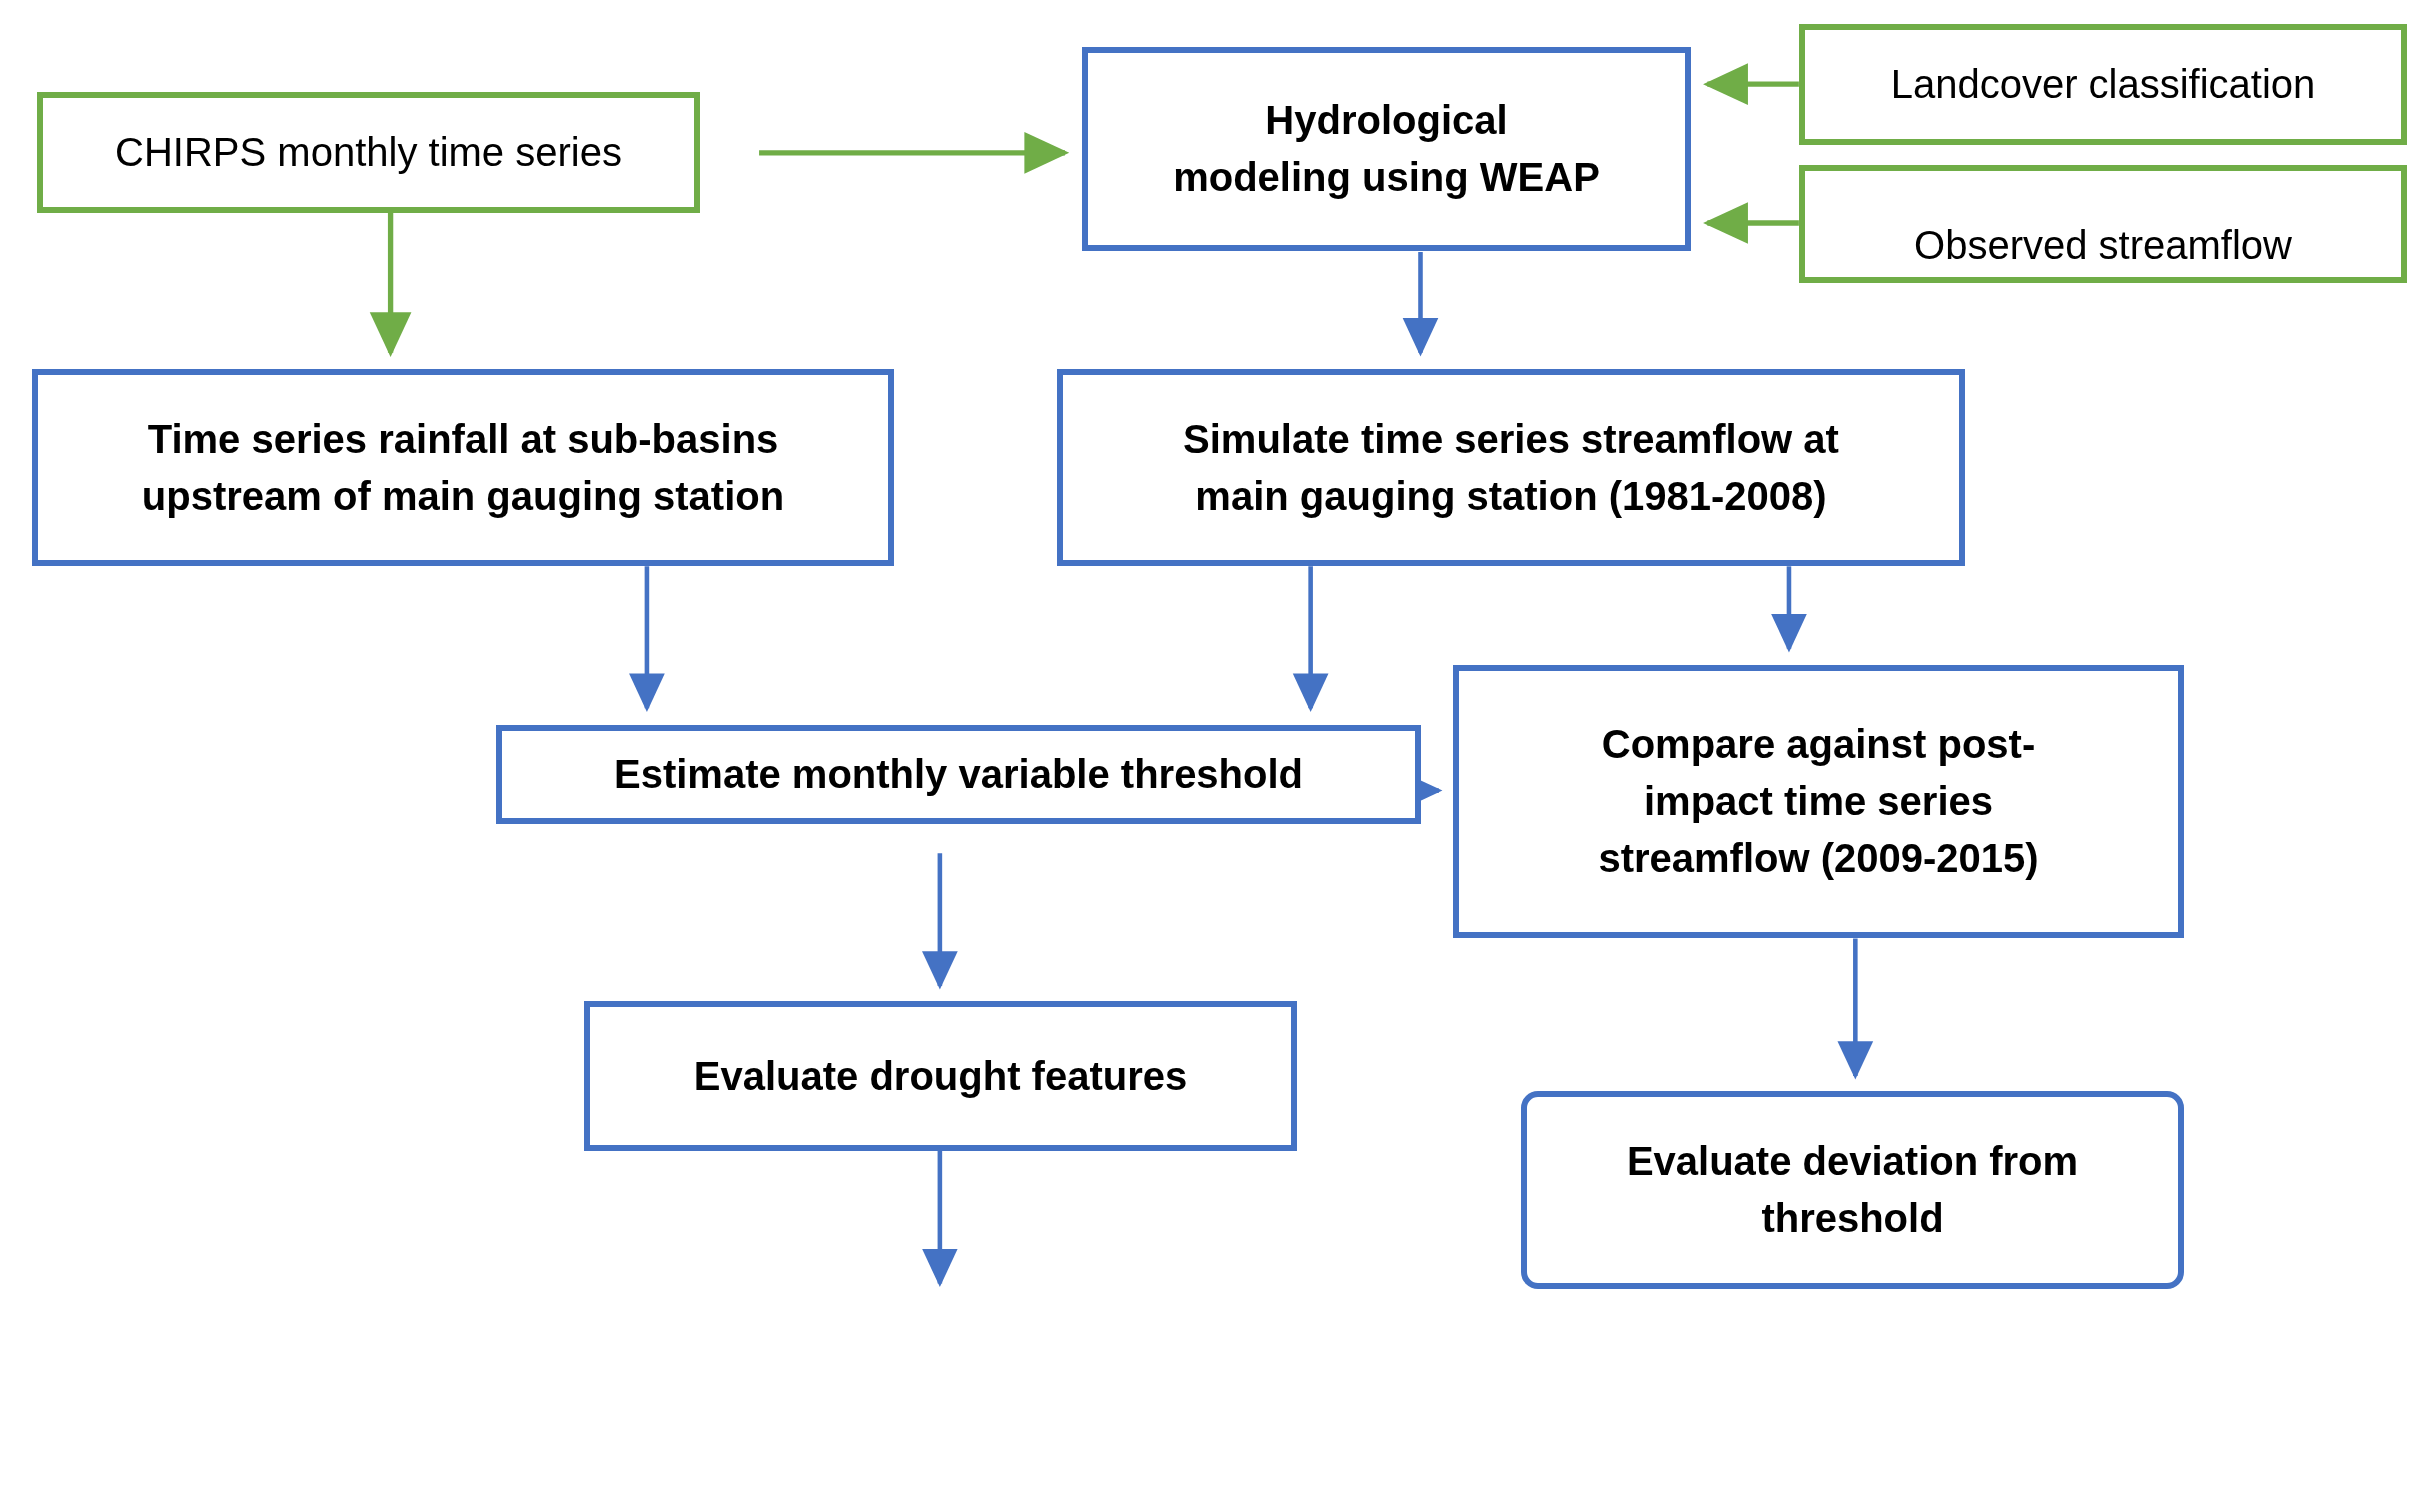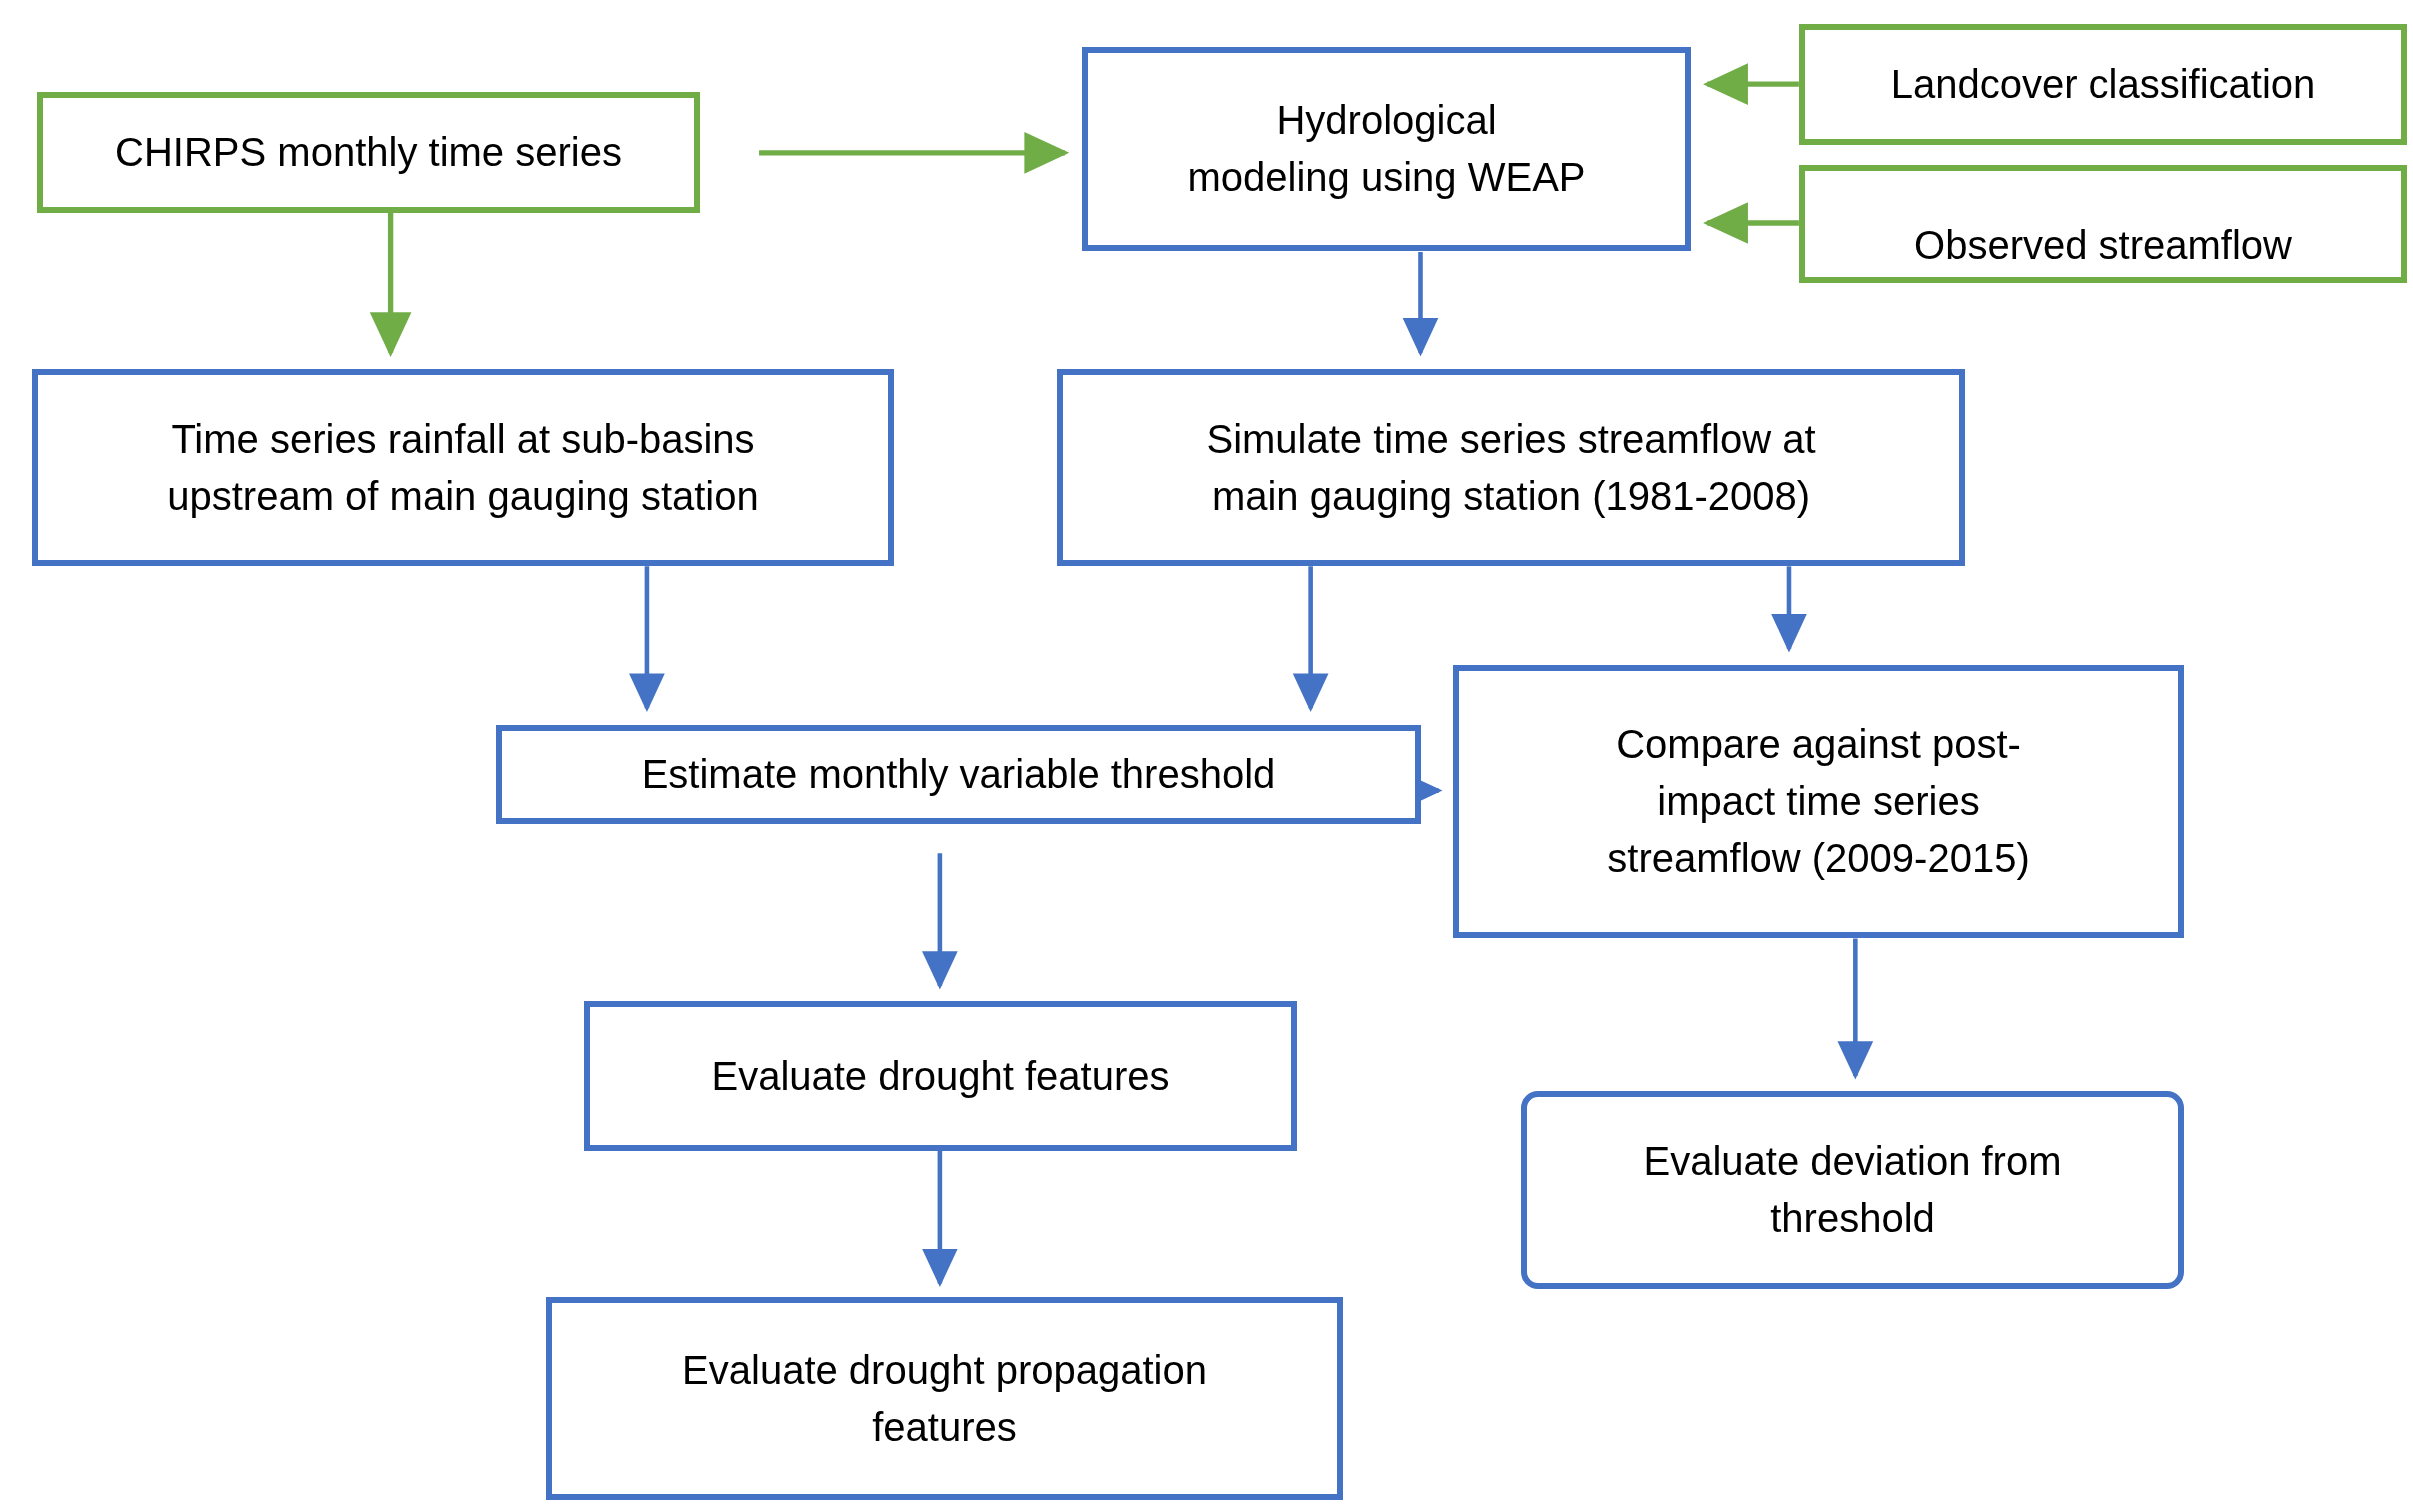--- a/index.html
+++ b/index.html
@@ -34,20 +34,21 @@
   .node .label {
     display: block;
     width: 100%;
     white-space: pre-line;
   }
   .node.green {
     border: 6.9px solid #70AD47;
   }
   .node.blue {
     border: 6.9px solid #4472C4;
+    font-weight: bold;
   }
   svg.edges {
     position: absolute;
     left: 0;
     top: 0;
     width: 2413px;
     height: 1508px;
     z-index: 1;
     pointer-events: none;
   }
@@ -158,19 +159,15 @@
 
   <div class="node blue" style="left:584px; top:1001px; width:713px; height:150px;">
     <span class="label">Evaluate drought features</span>
   </div>
 
   <div class="node blue" style="left:1521px; top:1091px; width:663px; height:198px;border-radius:17px;">
     <span class="label">Evaluate deviation from
 threshold</span>
   </div>
 
-  <div class="node blue" style="left:546px; top:1297px; width:797px; height:203px;">
-    <span class="label">Evaluate drought propagation
-features</span>
-  </div>
 
 </div>
 
 
 </body></html>

